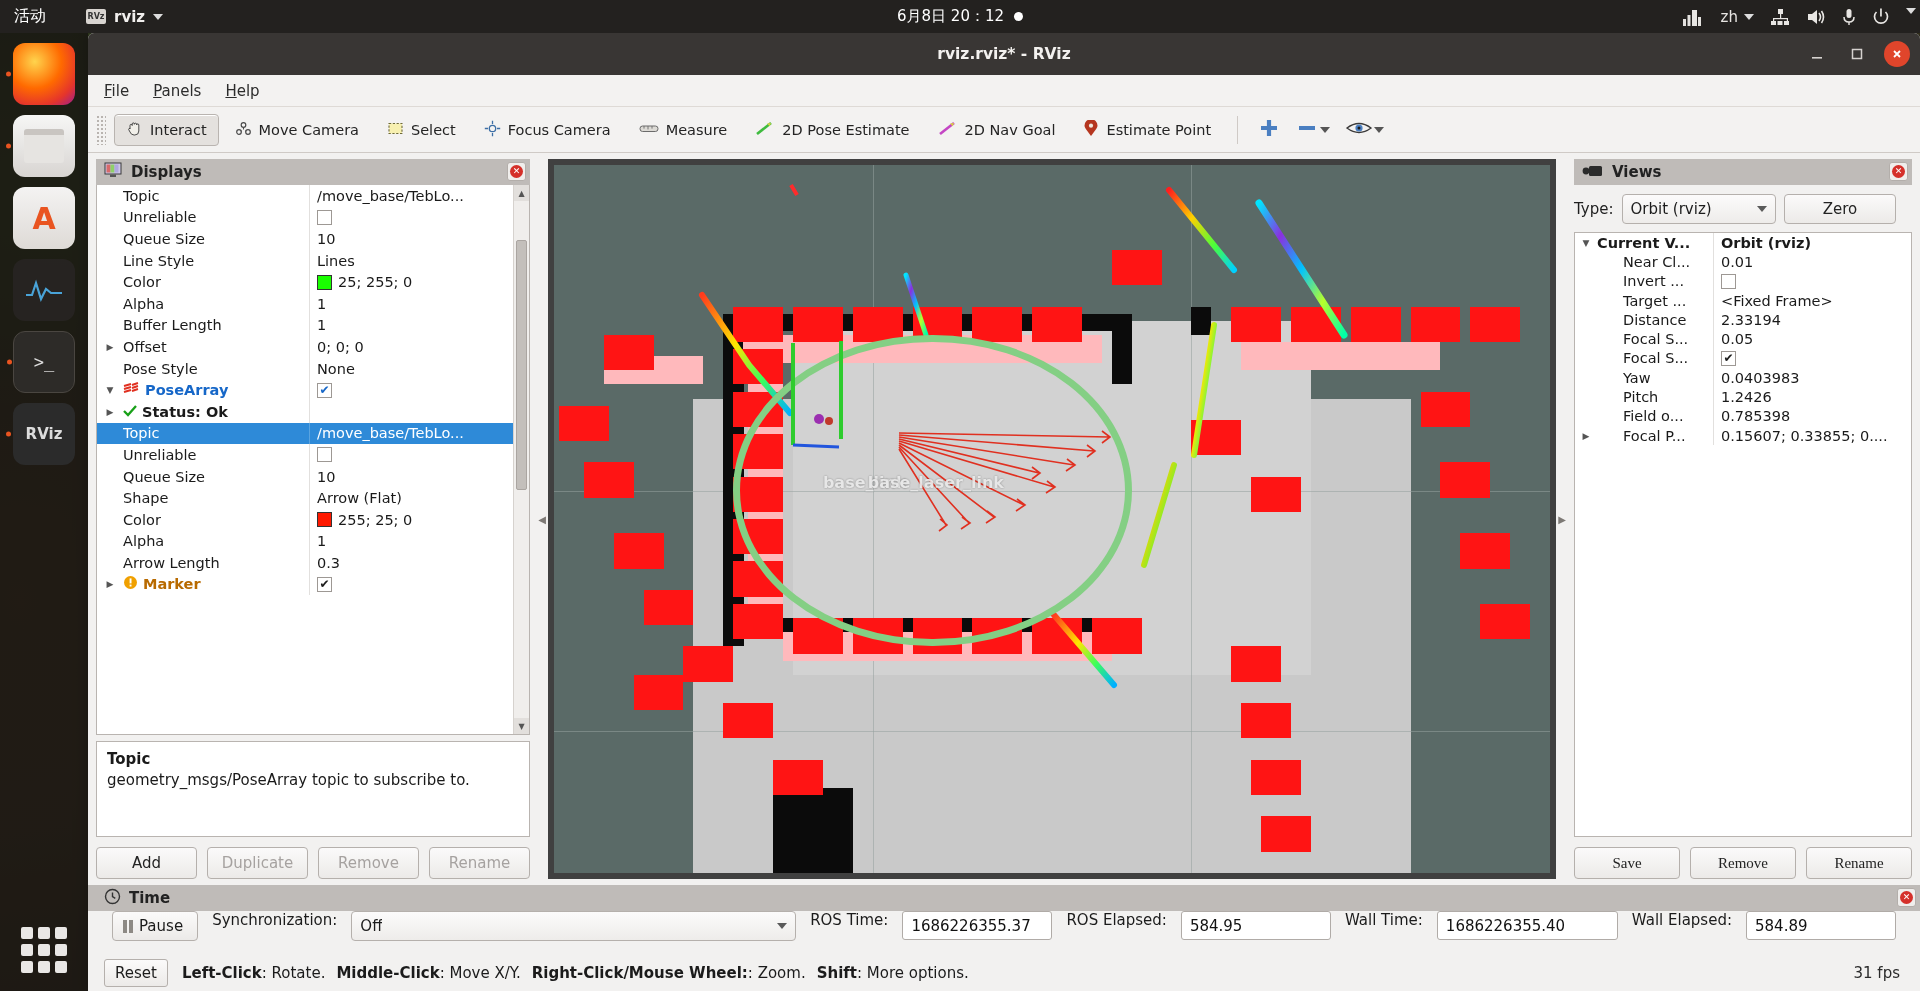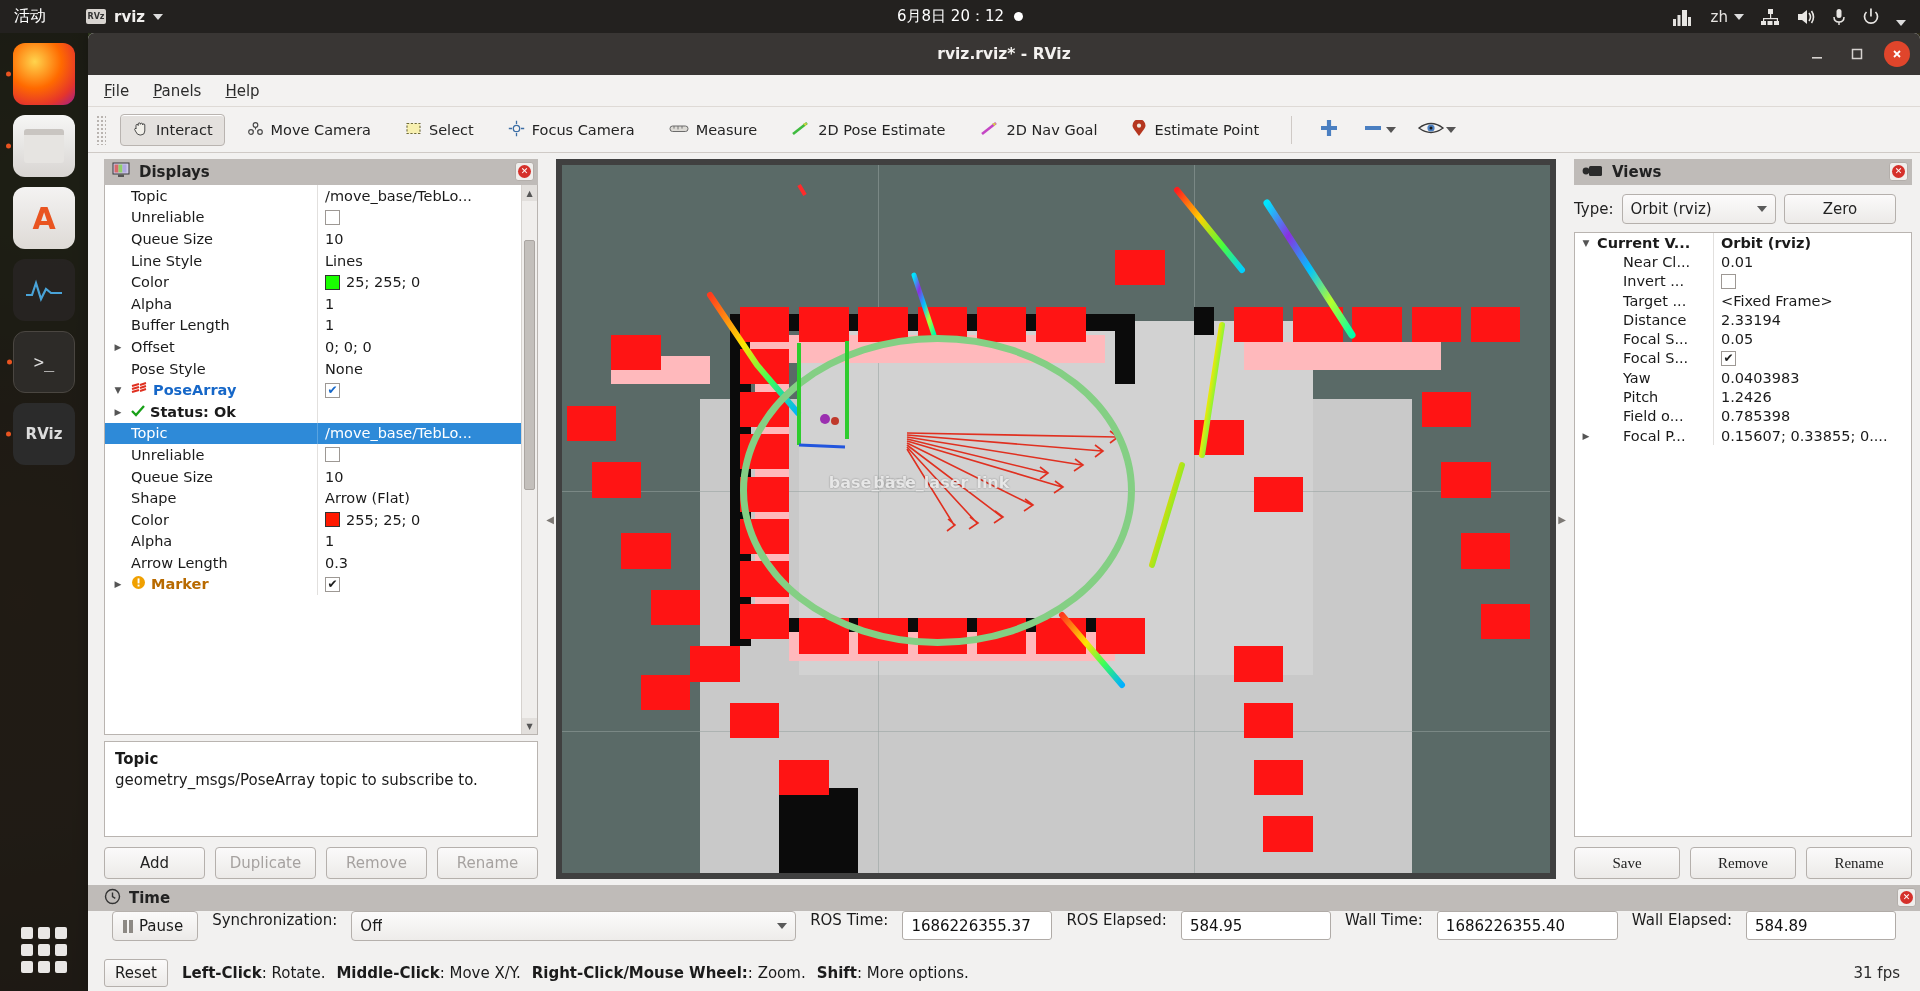--- a/index.html
+++ b/index.html
@@ -44,21 +44,21 @@
     width: 0; height: 0; border-left: 5px solid transparent;
     border-right: 5px solid transparent; border-top: 6px solid #ddd;
     display: inline-block;
   }
   .topbar .clock {
     position: absolute; left: 50%; transform: translateX(-50%);
     display: flex; align-items: center; gap: 10px; color: #fff; font-size: 15px;
   }
   .rec-dot { width: 9px; height: 9px; border-radius: 50%; background: #fff; display:inline-block;}
   .topbar .tray {
-    position: absolute; right: 14px; display: flex; align-items: flex-end; gap: 16px;
+    position: absolute; right: 4px; display: flex; align-items: flex-start; gap: 16px;
   }
   .tray svg { display: block; }
   .tray .lang { color: #e8e6e3; font-size: 15px; display:flex; align-items:center; gap:6px; }
 
   
   .dock {
     position: absolute; left: 0; top: 33px; width: 88px; height: 958px;
     background: rgba(23,20,18,0.80);
     display: flex; flex-direction: column; align-items: center; padding-top: 10px;
     z-index: 55;
@@ -107,37 +107,37 @@
   .menubar {
     height: 32px; background: #f3f2f1; border-bottom: 1px solid #dedad6;
     display: flex; align-items: center; padding-left: 16px; gap: 24px; flex: none;
     font-size: 15px; color: #2c2c2c;
   }
   .menubar span u { text-decoration: underline; }
 
   
   .toolbar {
     height: 46px; background: #f3f2f1; border-bottom: 1px solid #cfcac6;
-    display: flex; align-items: center; padding: 0 8px; flex: none; gap: 10px;
+    display: flex; align-items: center; padding: 0 8px; flex: none; gap: 4px;
     font-size: 14.5px; color: #242424;
   }
   .tb-grip { width: 10px; height: 30px; margin-right: 4px;
     background-image: radial-gradient(#b9b4b0 1px, transparent 1px);
     background-size: 4px 4px; }
   .tb-btn {
     display: flex; align-items: center; gap: 7px; padding: 5px 11px; border-radius: 4px;
     border: 1px solid transparent; white-space: nowrap;
   }
   .tb-btn.active { background: #e4e1de; border: 1px solid #b9b4b0;
     box-shadow: inset 0 1px 0 #fff; }
   .tb-sep { width: 1px; height: 28px; background: #cfcac6; margin: 0 10px; }
   .tb-icon-btn { display:flex; align-items:center; gap:2px; padding: 4px 6px; }
 
   
-  .body { flex: 1; display: flex; min-height: 0; background: #f2f1f0; padding: 0 0 0 8px; }
+  .body { flex: 1; display: flex; min-height: 0; background: #f2f1f0; padding: 0 0 0 0; }
 
   
   .panel { display: flex; flex-direction: column; min-height: 0; }
   .panel-head {
     height: 26px; background: #bfbbb8; display: flex; align-items: center;
     padding: 0 4px 0 8px; gap: 8px; flex: none; position: relative;
   }
   .panel-head .ptitle { font-weight: bold; font-size: 15px; color: #222; }
   .panel-close {
     position: absolute; right: 4px; top: 3px; width: 19px; height: 19px;

